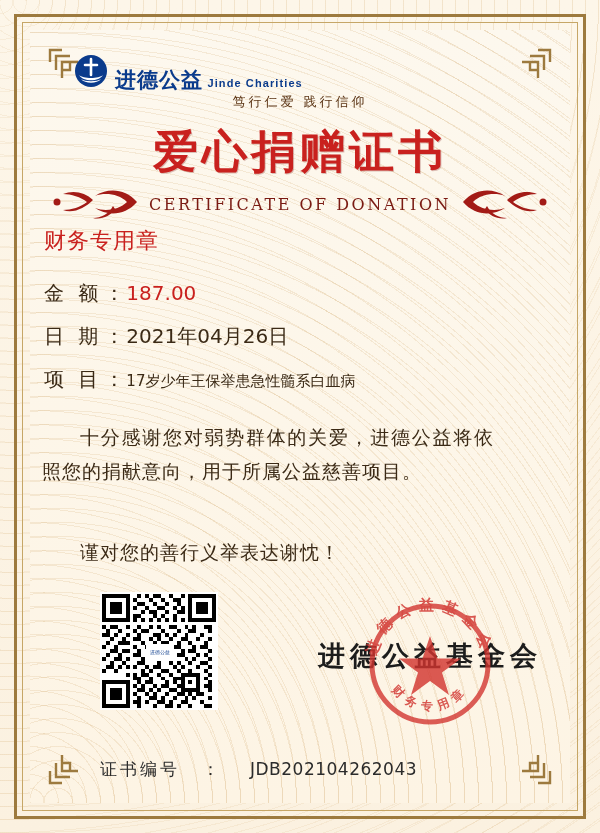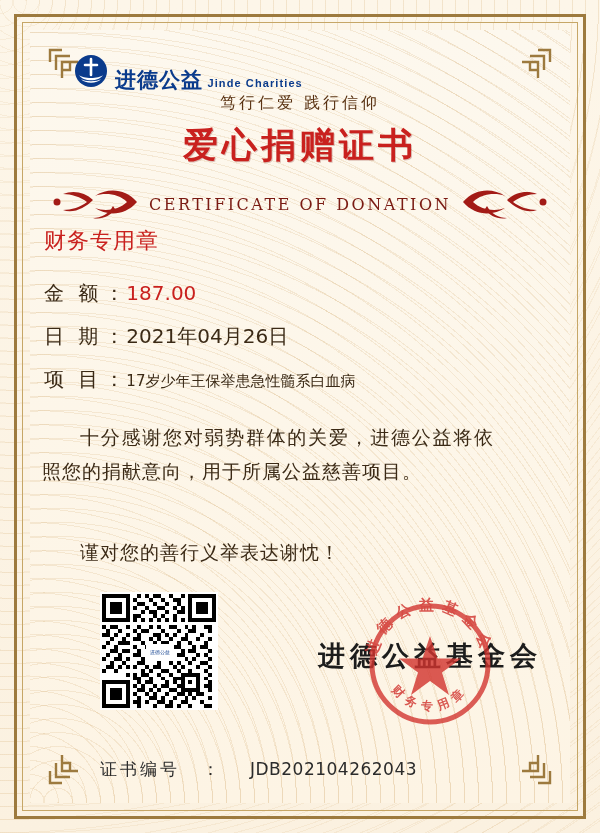--- a/index.html
+++ b/index.html
@@ -96,31 +96,31 @@
     font-weight: bold;
   }
 
   
   .motto {
     position: absolute;
     top: 63px;
     width: 100%;
     text-align: center;
     font-family: "DejaVu Sans", sans-serif;
-    font-size: 16px;
+    font-size: 13px;
     color: #5a3313;
     letter-spacing: 3px;
   }
   .title {
     position: absolute;
     top: 92px;
     width: 100%;
     text-align: center;
     font-family: "DejaVu Sans", sans-serif;
-    font-size: 35px;
+    font-size: 45px;
     font-weight: bold;
     color: #c9211e;
     letter-spacing: 4px;
     text-shadow: 1px 1px 0 rgba(120,20,15,0.25);
   }
   .subtitle-row {
     position: absolute;
     top: 152px;
     width: 100%;
     display: flex;

